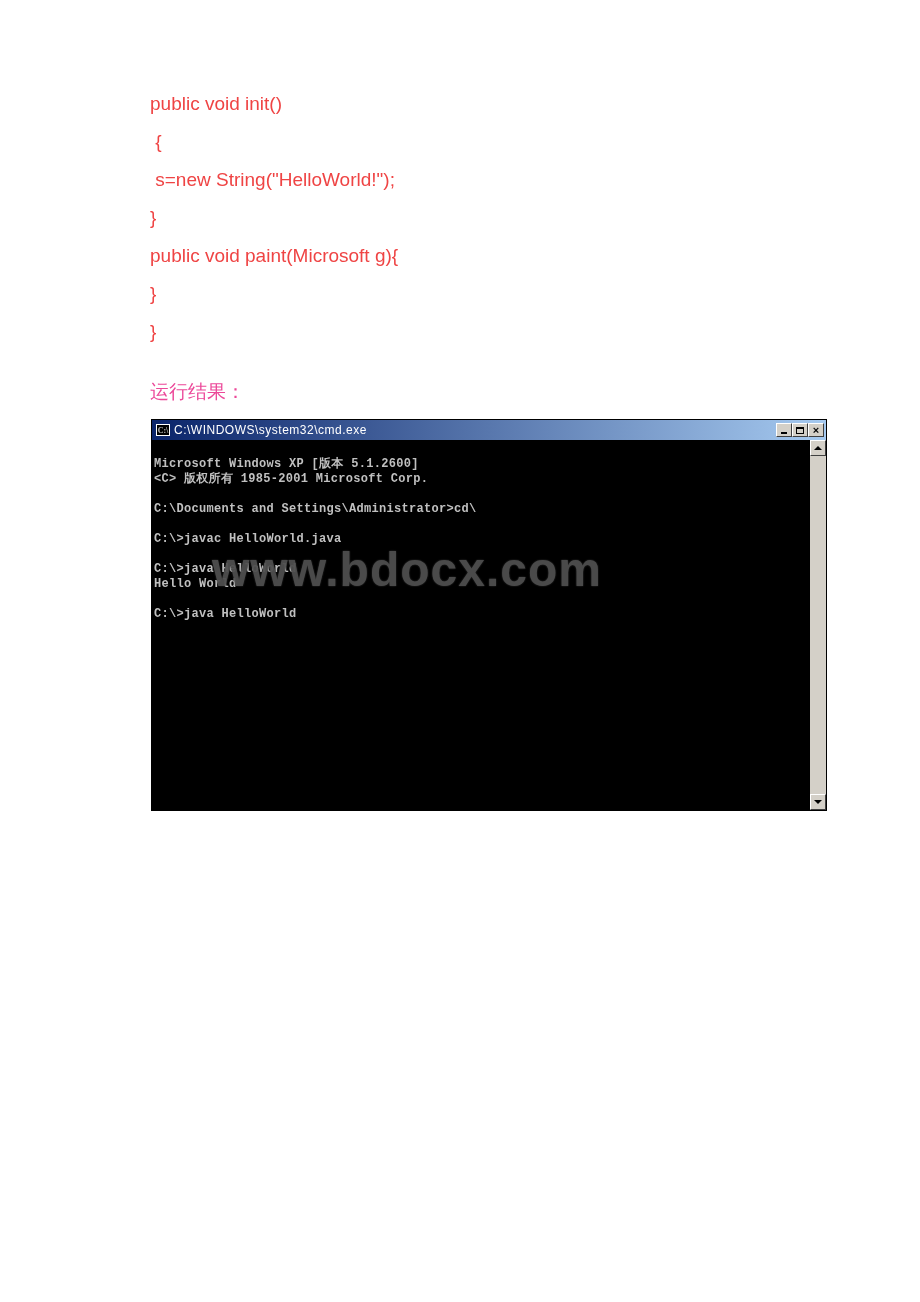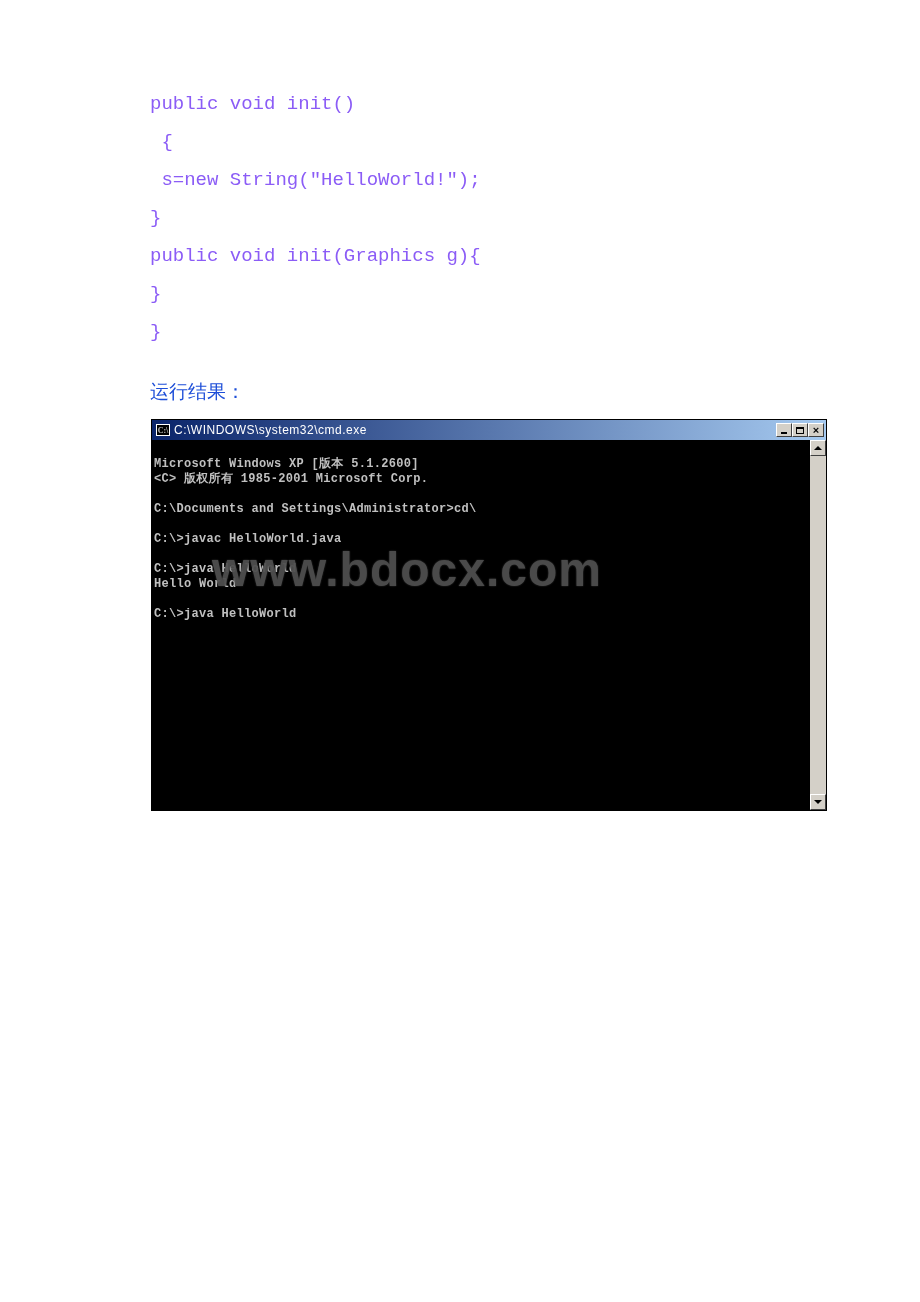--- a/index.html
+++ b/index.html
@@ -10,32 +10,32 @@
   }
   .page {
     width: 920px;
     height: 1302px;
     background: #ffffff;
     position: relative;
     box-sizing: border-box;
     padding: 85px 150px 0 150px;
   }
   .code-block {
-    font-family: Liberation Mono, monospace;
+    font-family: Liberation Sans, sans-serif;
     font-size: 19px;
     line-height: 2.0;
-    color: #8b5cf6;
+    color: #ef4444;
   }
   .code-line {
     white-space: pre;
   }
   .result-label {
     font-family: "SimSun", "Times New Roman", serif;
     font-size: 19px;
-    color: #1d4ed8;
+    color: #ec4899;
     margin-top: 28px;
     margin-bottom: 14px;
   }
   .console-window {
     width: 676px;
     border: 1px solid #000;
     box-sizing: border-box;
     margin-left: 1px;
   }
   .titlebar {
@@ -165,21 +165,21 @@
 </head>
 <body>
 
 <div class="page">
 
   <div class="code-block">
     <div class="code-line">public void init()</div>
     <div class="code-line"> {</div>
     <div class="code-line"> s=new String("HelloWorld!");</div>
     <div class="code-line">}</div>
-    <div class="code-line">public void init(Graphics g){</div>
+    <div class="code-line">public void paint(Microsoft g){</div>
     <div class="code-line">}</div>
     <div class="code-line">}</div>
   </div>
 
   <div class="result-label">运行结果：</div>
 
   <div class="console-window">
     <div class="titlebar">
       <div class="titlebar-icon">C:\</div>
       <div class="titlebar-text">C:\WINDOWS\system32\cmd.exe</div>

